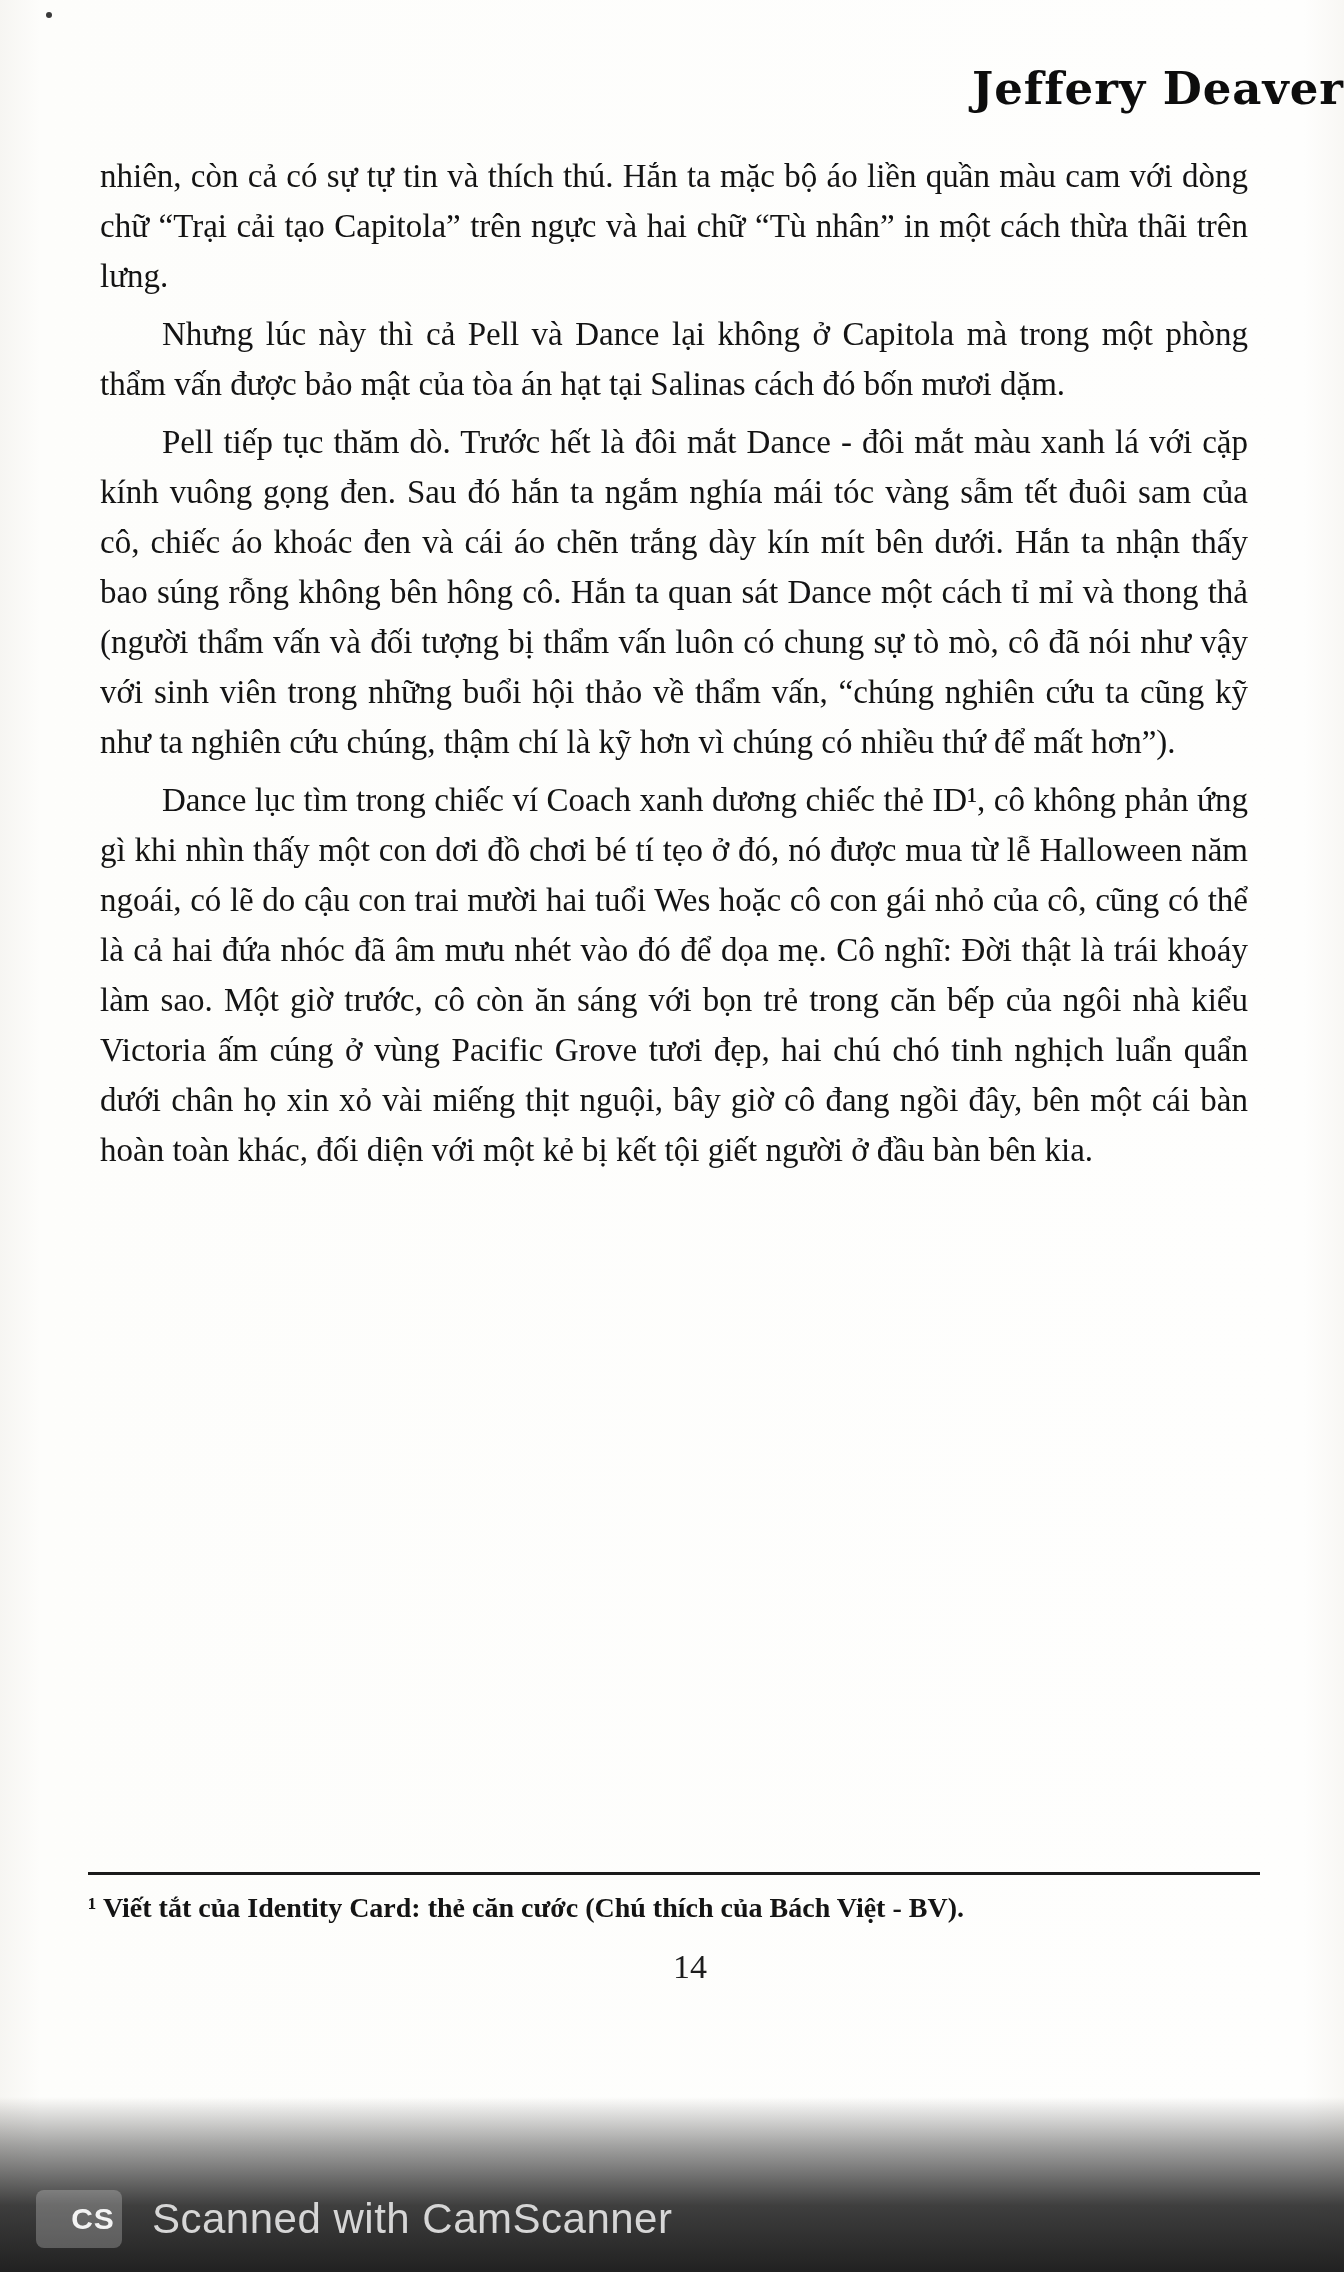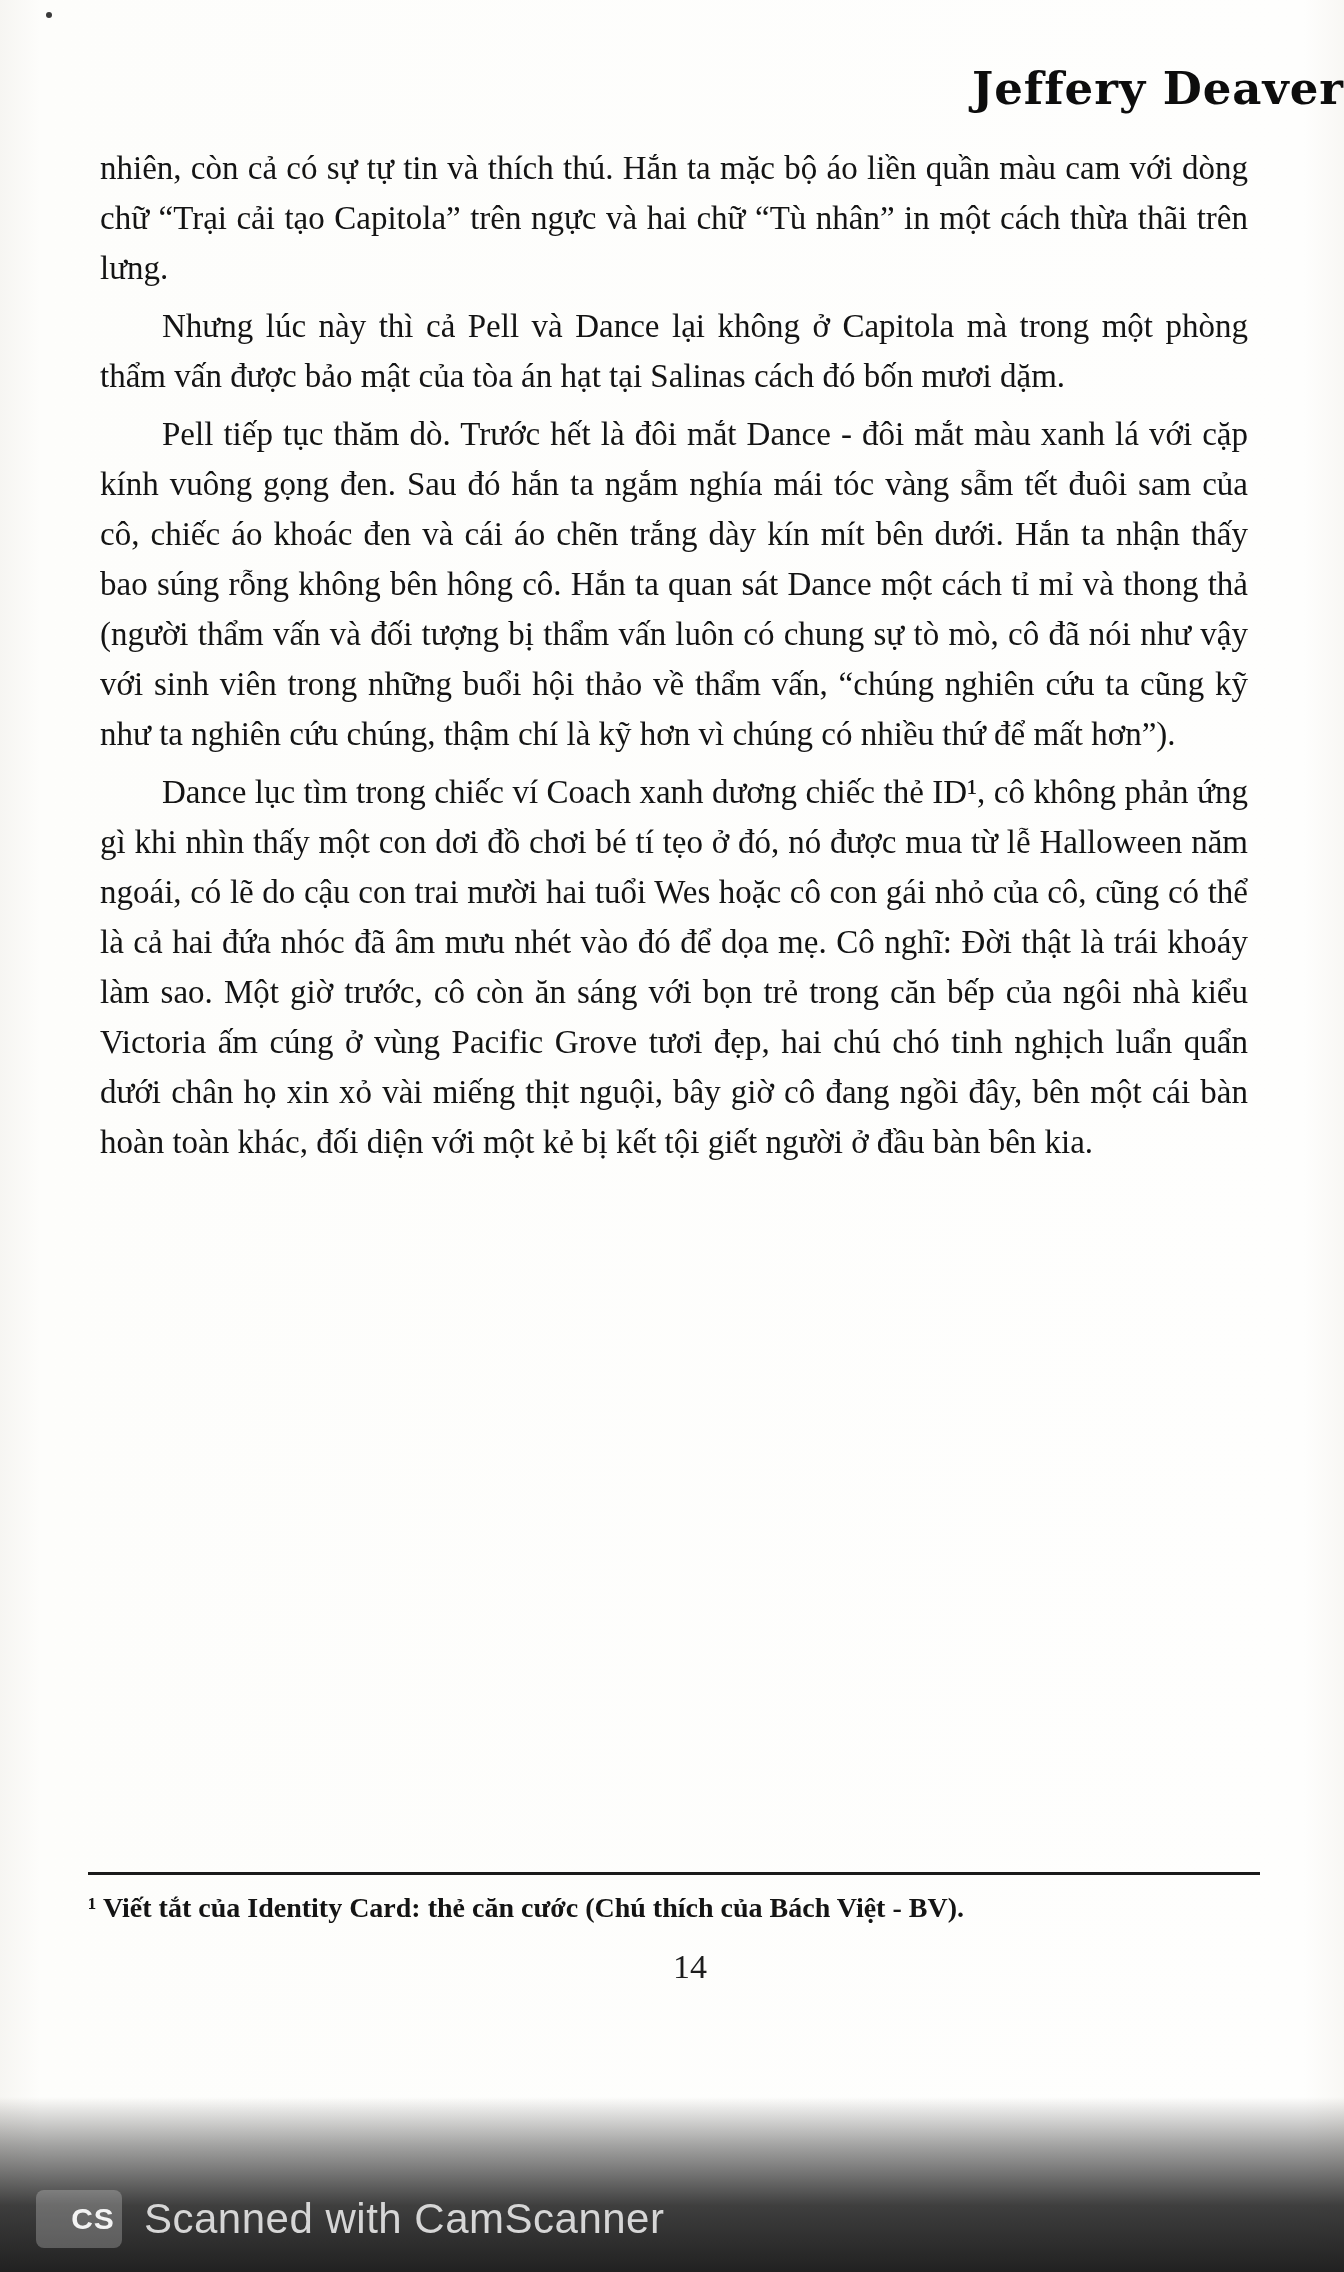--- a/index.html
+++ b/index.html
@@ -29,21 +29,21 @@
   .header-title {
     margin-top: 62px;
     text-align: right;
     font-family: "DejaVu Serif", serif;
     font-weight: 900;
     font-size: 45px;
     letter-spacing: 1px;
     color: #0d0d0d;
   }
   .body-text {
-    margin: 28px 96px 0 100px;
+    margin: 36px 96px 0 100px;
     font-size: 33px;
     line-height: 50px;
     text-align: justify;
     color: #141414;
   }
   .body-text p {
     margin: 0 0 8px 0;
   }
   .body-text p.indent {
     text-indent: 62px;
@@ -106,21 +106,21 @@
     display: flex;
     align-items: center;
     justify-content: center;
     font-family: "Liberation Sans", sans-serif;
     font-weight: 700;
     font-size: 30px;
     letter-spacing: 1px;
     padding-left: 28px;
   }
   .scanner-label {
-    margin-left: 22px;
+    margin-left: 30px;
     color: #d6d6d6;
     font-family: "Liberation Sans", sans-serif;
     font-size: 42px;
     font-weight: 400;
     letter-spacing: 0.5px;
   }
 </style>
 </head>
 <body>
 

